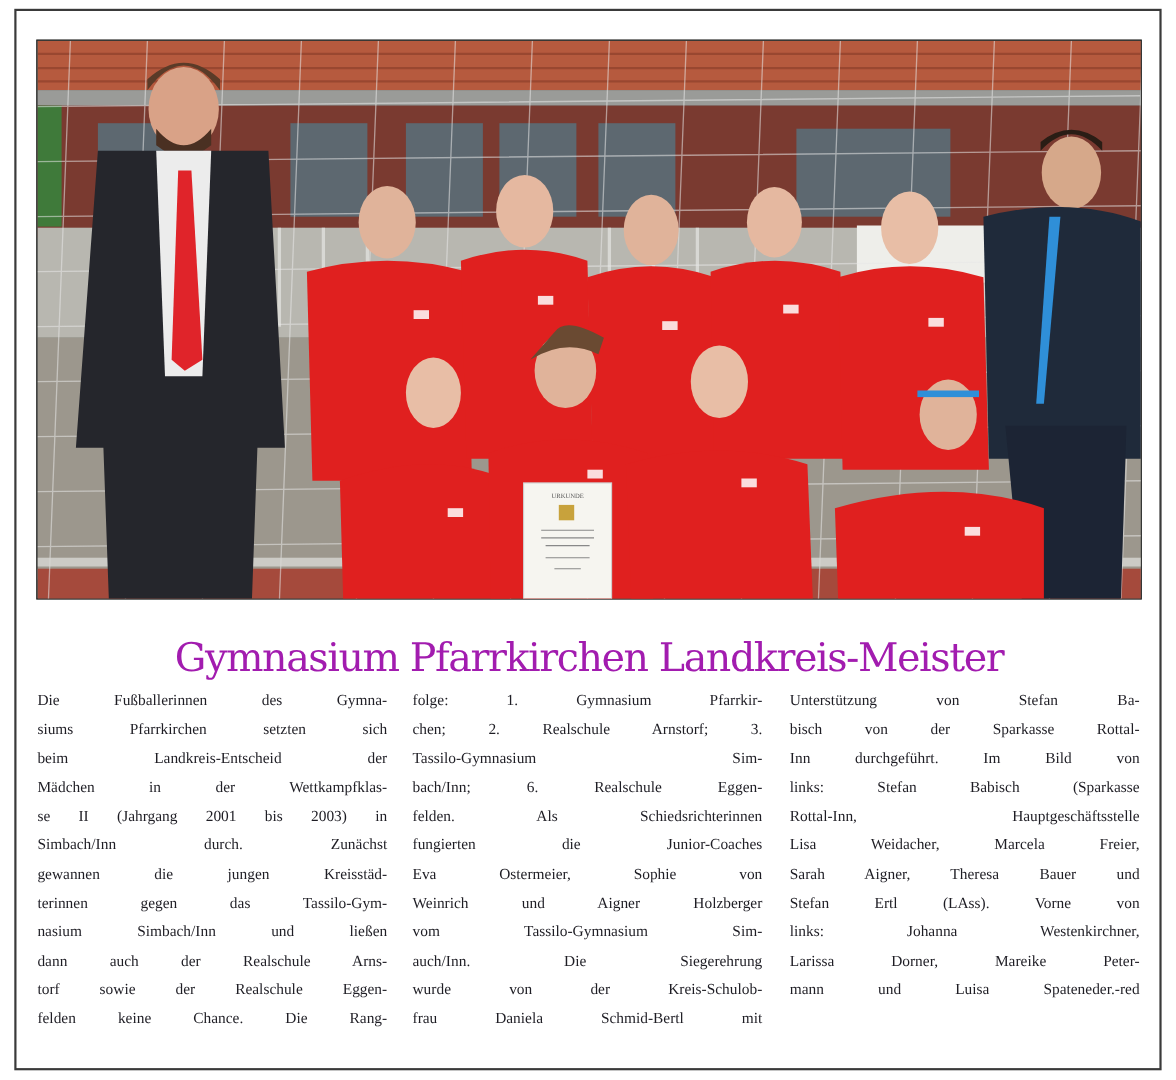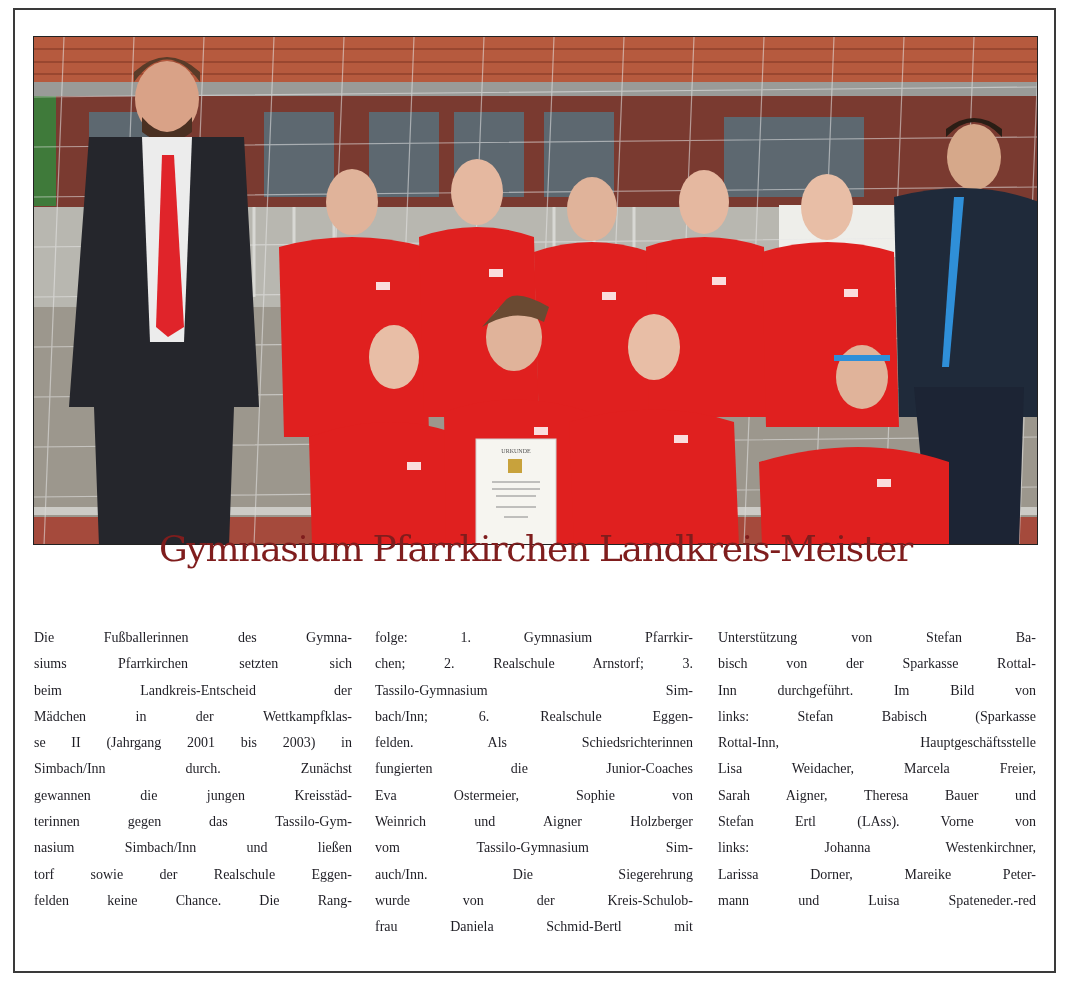--- a/index.html
+++ b/index.html
@@ -1,20 +1,20 @@
 <!DOCTYPE html>
 <html><head>
   <meta charset="utf-8">
   <style>
     html, body { margin: 0; padding: 0; background: #ffffff; }
     body { width: 1069px; height: 982px; position: relative; overflow: hidden; font-family: "Liberation Serif", serif; color: #1b1b22; }
     .frame { position: absolute; left: 13px; top: 8px; width: 1043px; height: 965px; border: 2px solid #3a3a3a; box-sizing: border-box; background: #fff; }
     .photo { position: absolute; left: 33px; top: 36px; width: 1005px; height: 509px; overflow: hidden; border: 1px solid #222; box-sizing: border-box; background: #6b6e6a; }
     .photo svg { display: block; }
-    .headline { position: absolute; left: 33px; top: 524px; width: 1005px; text-align: center; font-family: "DejaVu Serif", serif; font-size: 36px; letter-spacing: -1.3px; color: #7f1d1d; line-height: 50px; }
+    .headline { position: absolute; left: 33px; top: 574px; width: 1005px; text-align: center; font-family: "DejaVu Serif", serif; font-size: 36px; letter-spacing: -1.3px; color: #a21caf; line-height: 50px; }
     .col { position: absolute; top: 625px; width: 318px; font-size: 14px; line-height: 26.3px; text-align: justify; color: #1e1d24; hyphens: manual; }
     .col span.line { display: block; text-align: justify; text-align-last: justify; white-space: nowrap; }
     .col1 { left: 34px; }
     .col2 { left: 375px; }
     .col3 { left: 718px; }
   </style>
 </head>
 <body>
 
 <div class="frame"></div>
@@ -130,20 +130,21 @@
 <div class="col col1">
   <span class="line">Die Fußballerinnen des Gymna-</span>
   <span class="line">siums Pfarrkirchen setzten sich</span>
   <span class="line">beim Landkreis-Entscheid der</span>
   <span class="line">Mädchen in der Wettkampfklas-</span>
   <span class="line">se II (Jahrgang 2001 bis 2003) in</span>
   <span class="line">Simbach/Inn durch. Zunächst</span>
   <span class="line">gewannen die jungen Kreisstäd-</span>
   <span class="line">terinnen gegen das Tassilo-Gym-</span>
   <span class="line">nasium Simbach/Inn und ließen</span>
+  <span class="line">dann auch der Realschule Arns-</span>
   <span class="line">torf sowie der Realschule Eggen-</span>
   <span class="line">felden keine Chance. Die Rang-</span>
 </div>
 
 <div class="col col2">
   <span class="line">folge: 1. Gymnasium Pfarrkir-</span>
   <span class="line">chen; 2. Realschule Arnstorf; 3.</span>
   <span class="line">Tassilo-Gymnasium Sim-</span>
   <span class="line">bach/Inn; 6. Realschule Eggen-</span>
   <span class="line">felden. Als Schiedsrichterinnen</span>

